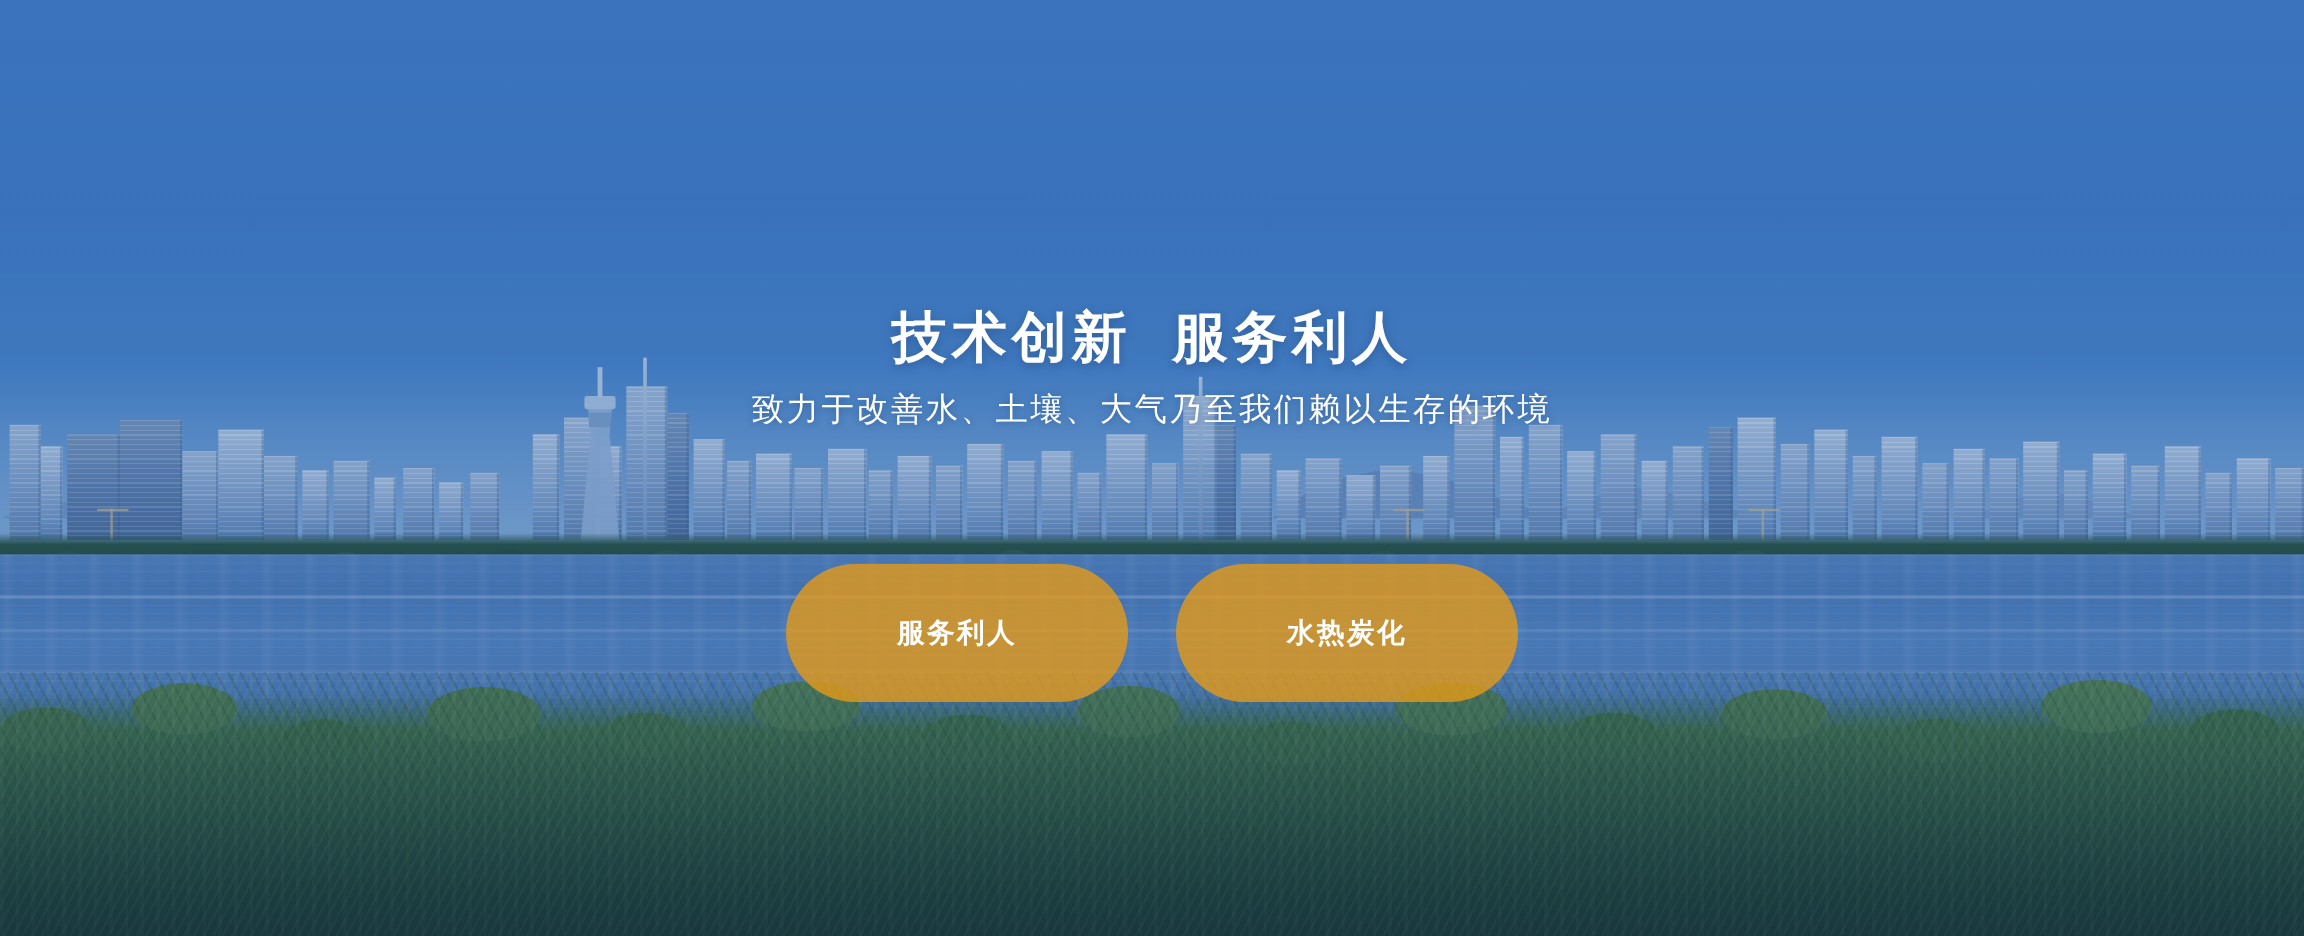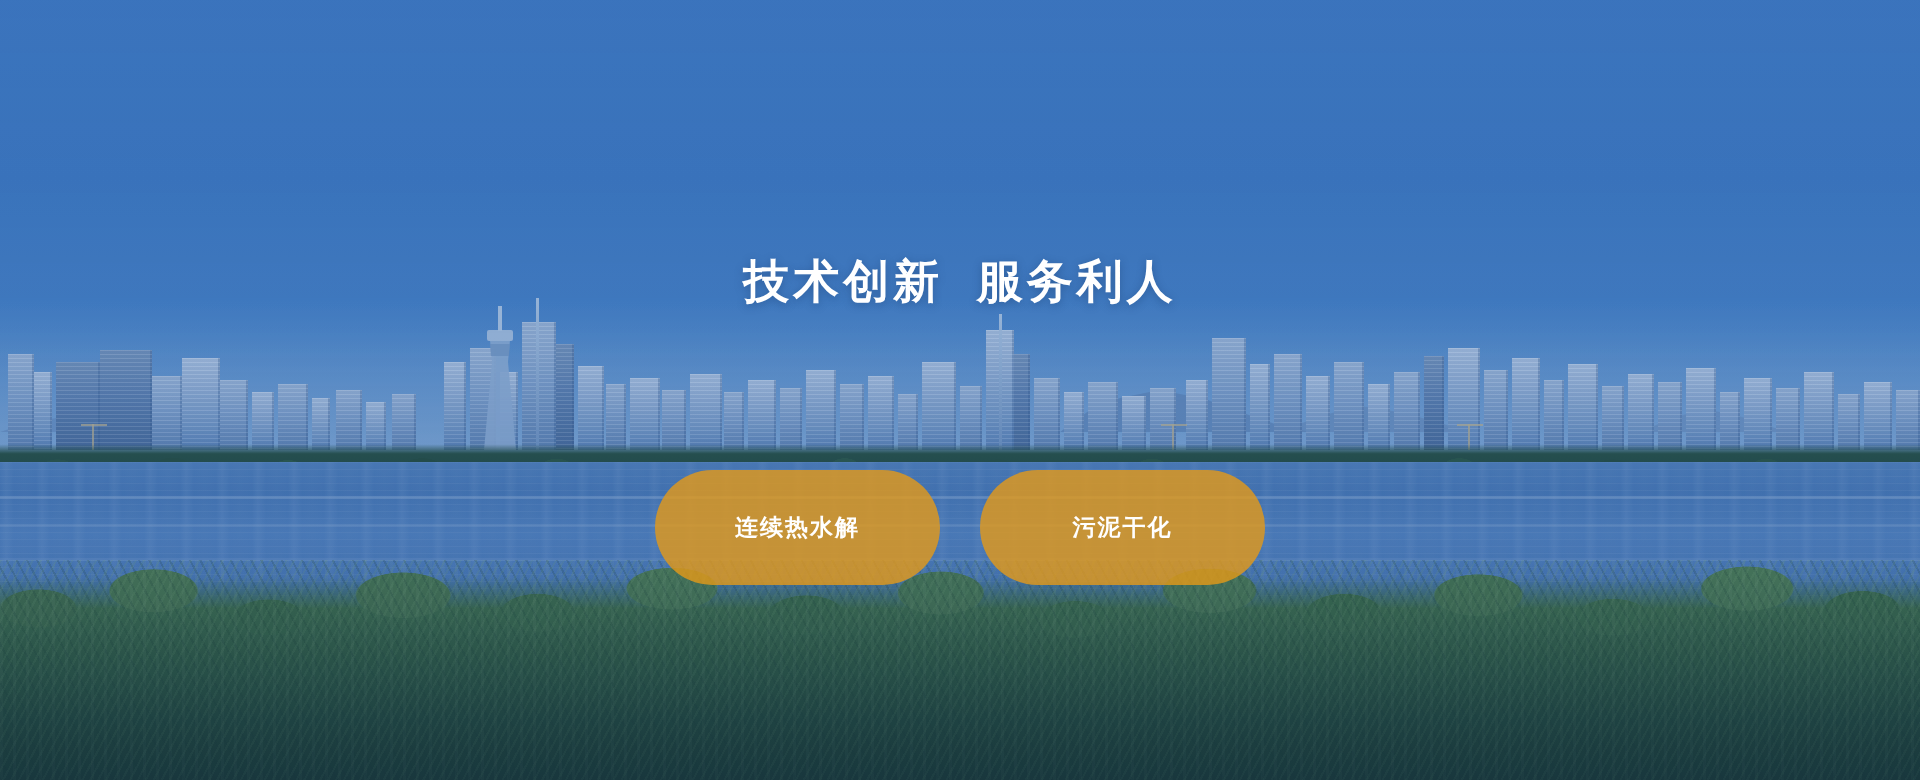--- a/index.html
+++ b/index.html
@@ -329,20 +329,21 @@
   <div class="mangrove">
     <div class="mangrove-tex"></div>
     <div class="mangrove-shade"></div>
   </div>
 
   <div class="blue-tint"></div>
   <div class="blue-tint2"></div>
 
   <div class="content">
     <div class="headline">技术创新  服务利人</div>
+    <div class="subtitle">致力于改善水、土壤、大气乃至我们赖以生存的环境</div>
   </div>
 
   <div class="pill-row">
-    <div class="pill pill-1">连续热水解</div>
-    <div class="pill pill-2">污泥干化</div>
+    <div class="pill pill-1">服务利人</div>
+    <div class="pill pill-2">水热炭化</div>
   </div>
 
 </div>
 
 </body></html>

